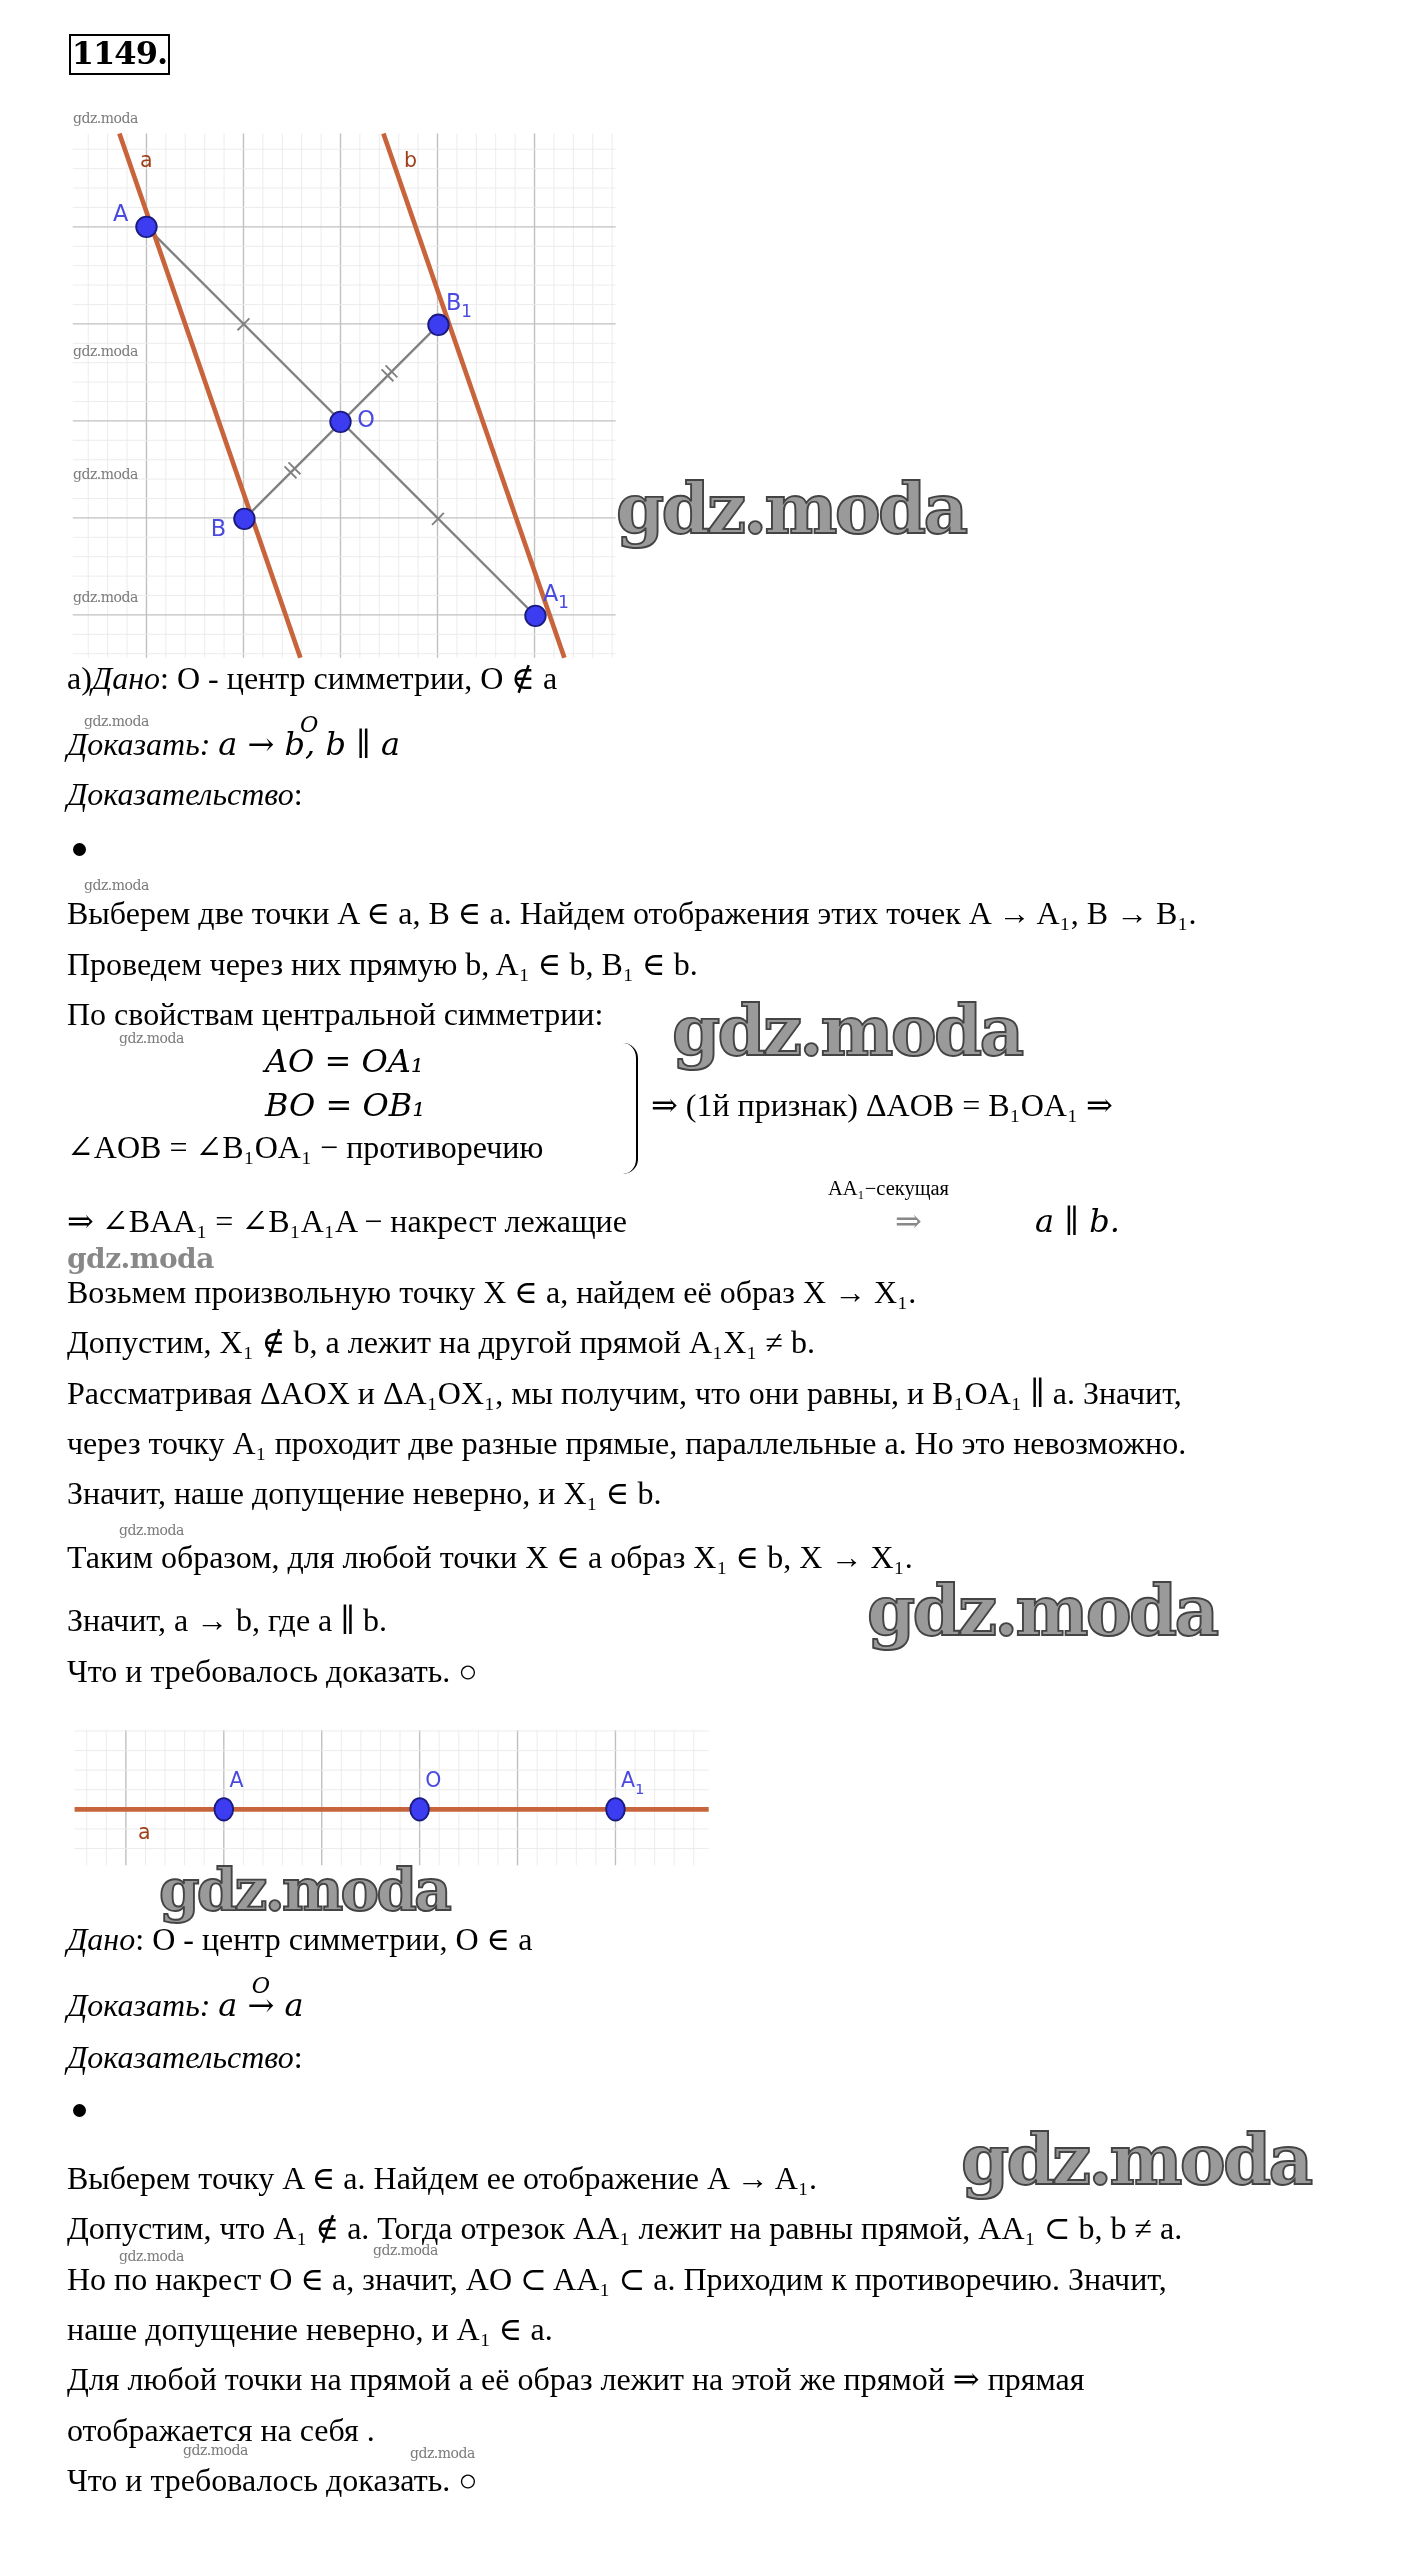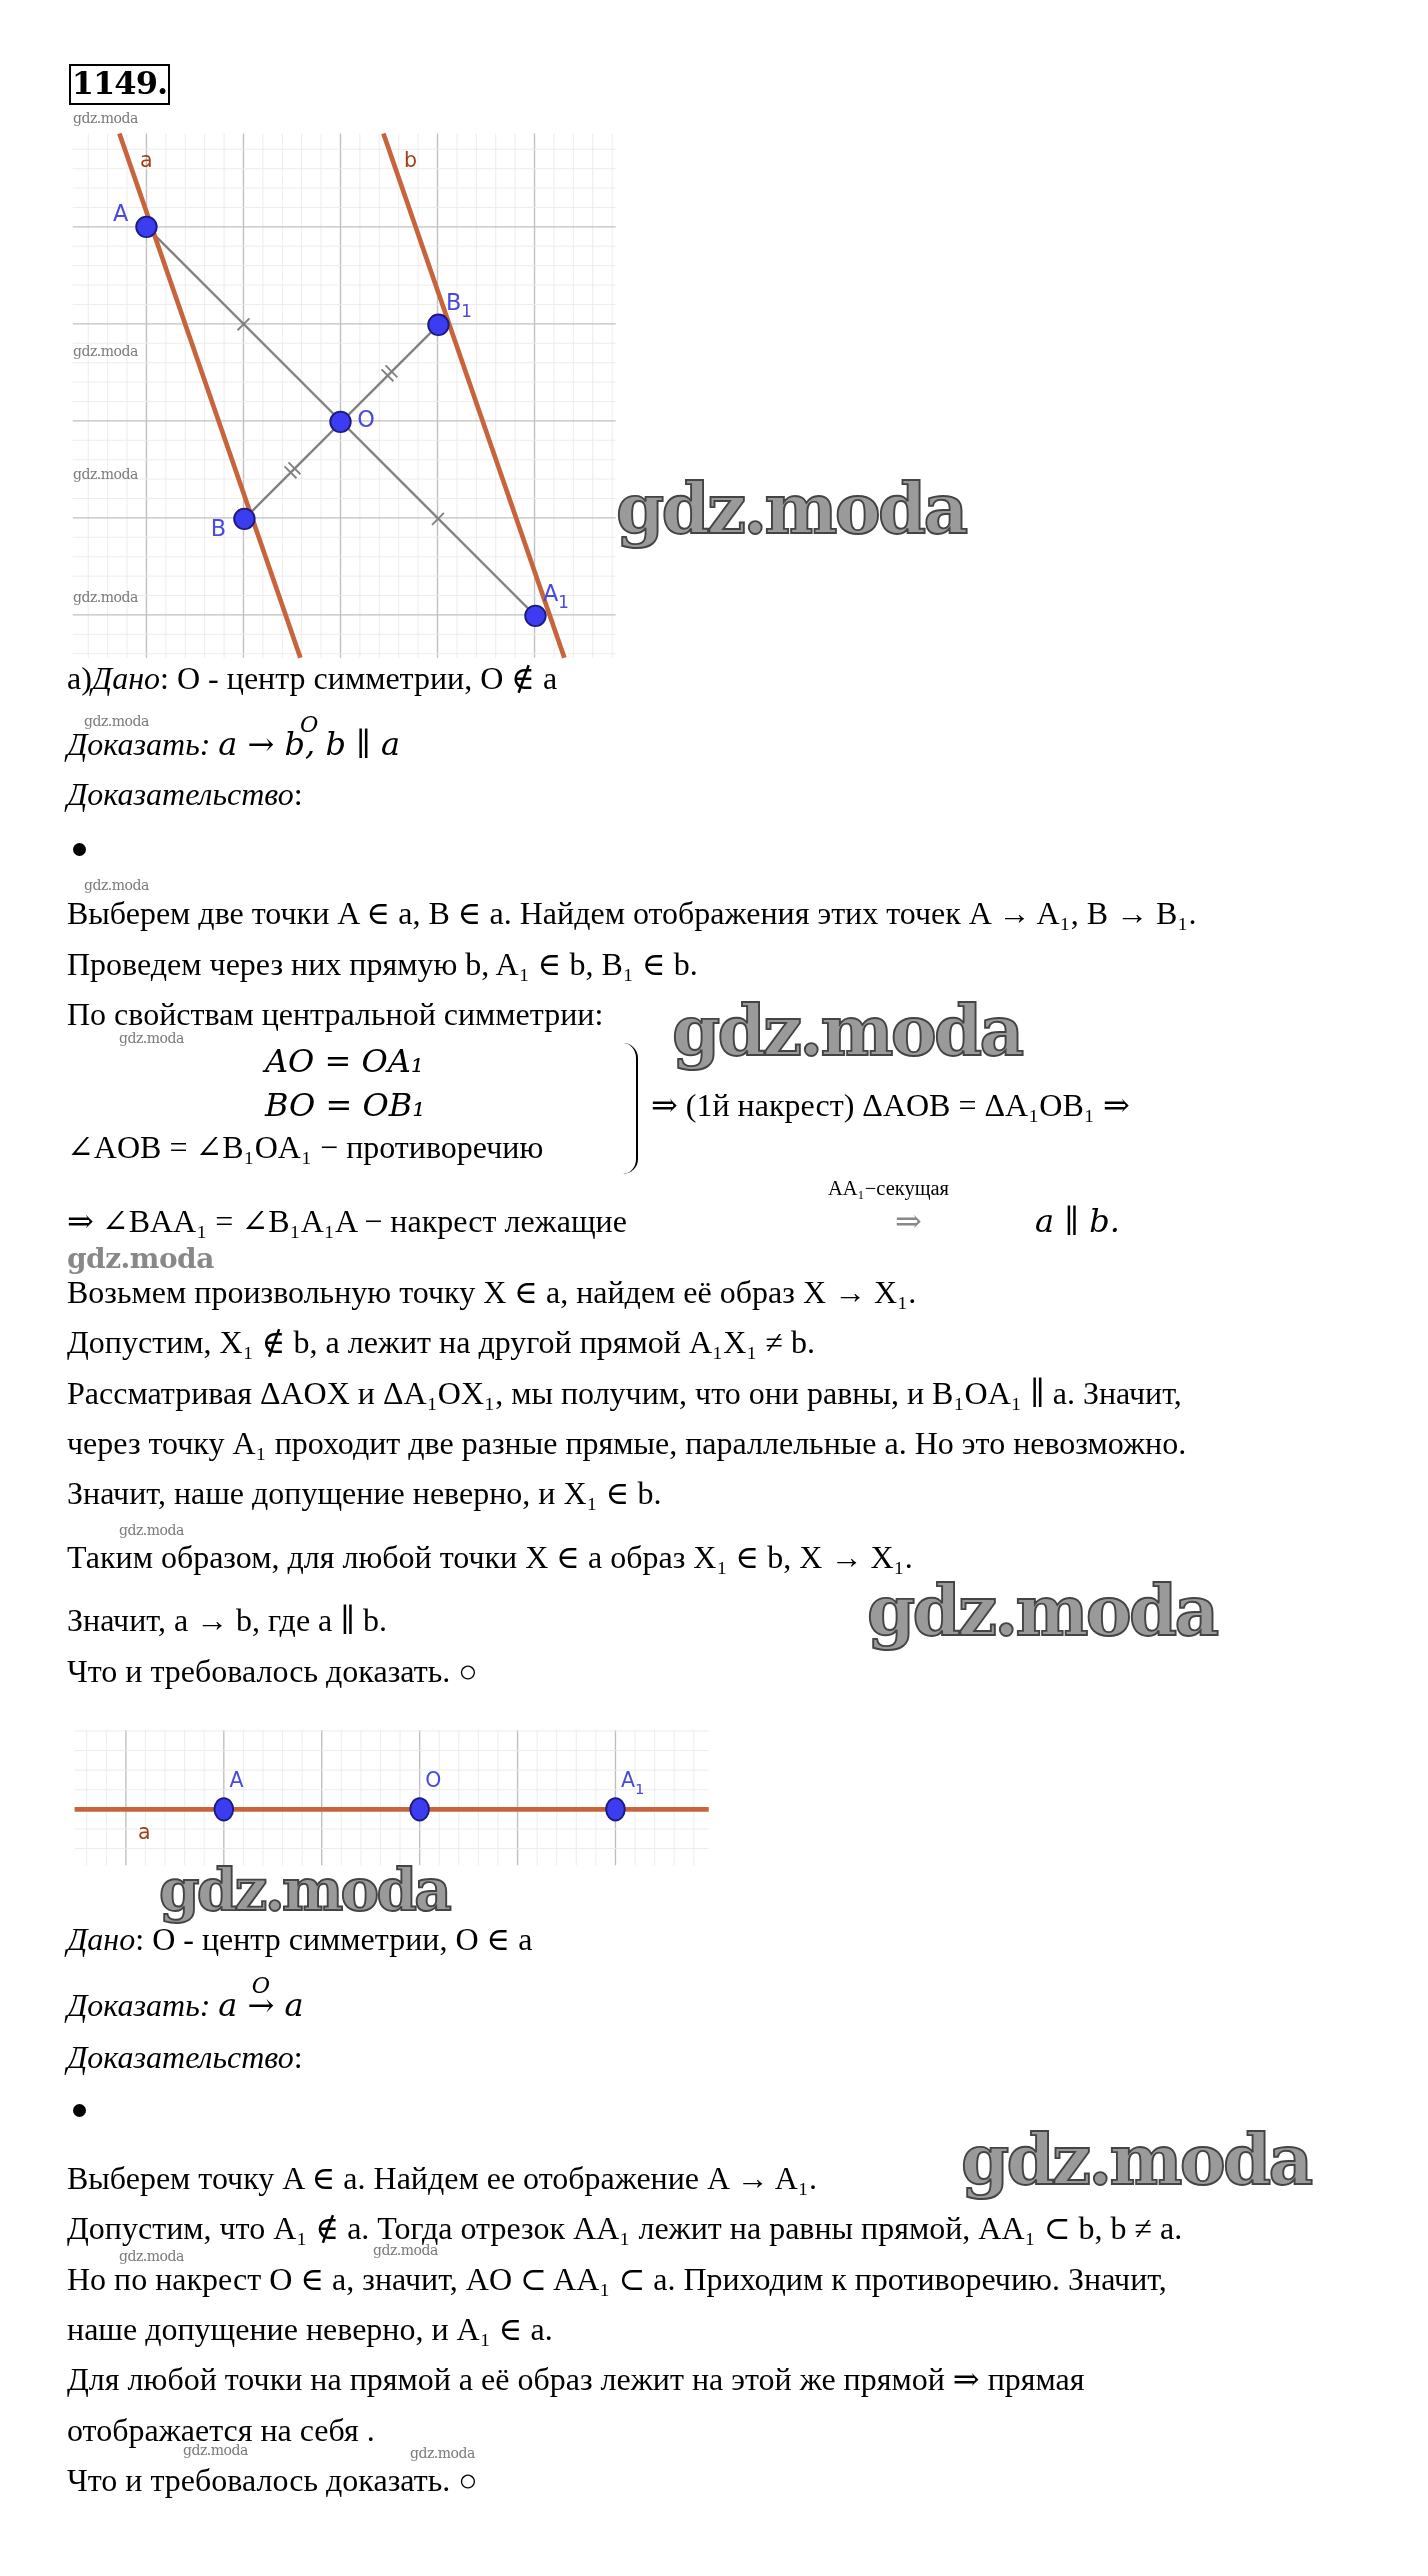--- a/index.html
+++ b/index.html
@@ -1,21 +1,21 @@
 <!DOCTYPE html>
 <html style="font-size:15px"><head>
 <meta charset="utf-8">
 <style>
   html, body { margin: 0; padding: 0; background: #ffffff; }
   body { width: 1429px; height: 2576px; position: relative; overflow: hidden;
          font-family: "Liberation Serif", "DejaVu Serif", serif; color: #000; }
   .abs { position: absolute; }
   .title-box { left: 69px; top: 34px; width: 101px; height: 41px; border: 2.8px solid #000;
                box-sizing: border-box; font-family: "DejaVu Serif", serif; font-weight: bold;
-               font-size: 32px; line-height: 35px; text-align: center; letter-spacing: -0.9px; margin-top: 30px; }
+               font-size: 32px; line-height: 35px; text-align: center; letter-spacing: -0.9px; }
   .wm-small { font-family: "DejaVu Serif", serif; font-size: 14px; color: #7a7a7a; letter-spacing: -0.5px; }
   .wm-big { font-family: "DejaVu Serif", serif; font-weight: bold; font-size: 69px; color: #9a9a9a;
             letter-spacing: -2.8px; -webkit-text-stroke: 1.9px #444; line-height: 1; }
   .line { font-size: 32px; line-height: 37px; white-space: nowrap; transform-origin: left top; }
   .it { font-style: italic; font-family: Liberation Serif, serif; }
   .m { font-style: italic; font-family: "DejaVu Serif", serif; }
   .ovr { position: relative; display: inline-block; }
   .ovr .o { position: absolute; left: 50%; top: -0.9em; transform: translateX(-50%);
             font-size: 0.7em; font-style: italic; }
   .bullet { width: 13px; height: 13px; border-radius: 50%; background: #000; }
@@ -132,21 +132,21 @@
 <div class="abs line" style="left:67px;top:895px">Выберем две точки A ∈ a, B ∈ a. Найдем отображения этих точек A → A₁, B → B₁.</div>
 <div class="abs line" style="left:67px;top:946px">Проведем через них прямую b, A₁ ∈ b, B₁ ∈ b.</div>
 <div class="abs line" style="left:67px;top:996px">По свойствам центральной симметрии:</div>
 <div class="abs wm-small" style="left:119px;top:1030px">gdz.moda</div>
 <div class="abs wm-big" style="left:672px;top:996px">gdz.moda</div>
 
 <div class="abs line m" style="left:265px;top:1043px">AO = OA₁</div>
 <div class="abs line m" style="left:265px;top:1087px">BO = OB₁</div>
 <div class="abs line" style="left:67px;top:1129px">∠AOB = ∠B₁OA₁ − противоречию</div>
 <div class="abs" style="left:623px;top:1043px;width:13px;height:131px;border-right:2.8px solid #000;border-radius:0 37px 37px 0"></div>
-<div class="abs line" style="left:651px;top:1087px">⇒ (1й накрест) ΔAOB = ΔA₁OB₁ ⇒</div>
+<div class="abs line" style="left:651px;top:1087px">⇒ (1й признак) ΔAOB = B₁OA₁ ⇒</div>
 
 <div class="abs" style="left:828px;top:1177px;font-size:20.5px;white-space:nowrap">AA₁−секущая</div>
 <div class="abs line" style="left:67px;top:1203px">⇒ ∠BAA₁ = ∠B₁A₁A − накрест лежащие</div>
 <div class="abs line faded" style="left:895px;top:1203px">⇒</div>
 <div class="abs line m" style="left:1035px;top:1203px">a ∥ b.</div>
 <div class="abs wm-small" style="left:67px;top:1242px;font-size:28px;font-weight:bold;color:#888">gdz.moda</div>
 
 <div class="abs line" style="left:67px;top:1274px">Возьмем произвольную точку X ∈ a, найдем её образ X → X₁.</div>
 <div class="abs line" style="left:67px;top:1324px">Допустим, X₁ ∉ b, а лежит на другой прямой A₁X₁ ≠ b.</div>
 <div class="abs line" style="left:67px;top:1375px">Рассматривая  ΔAOX и ΔA₁OX₁,  мы получим, что они равны, и  B₁OA₁  ∥ a. Значит,</div>

